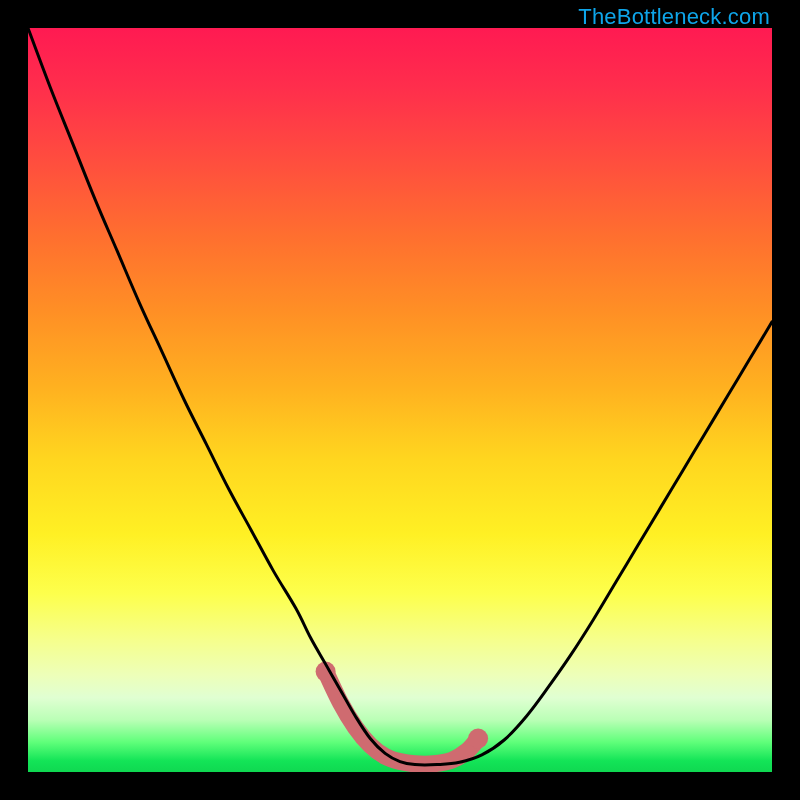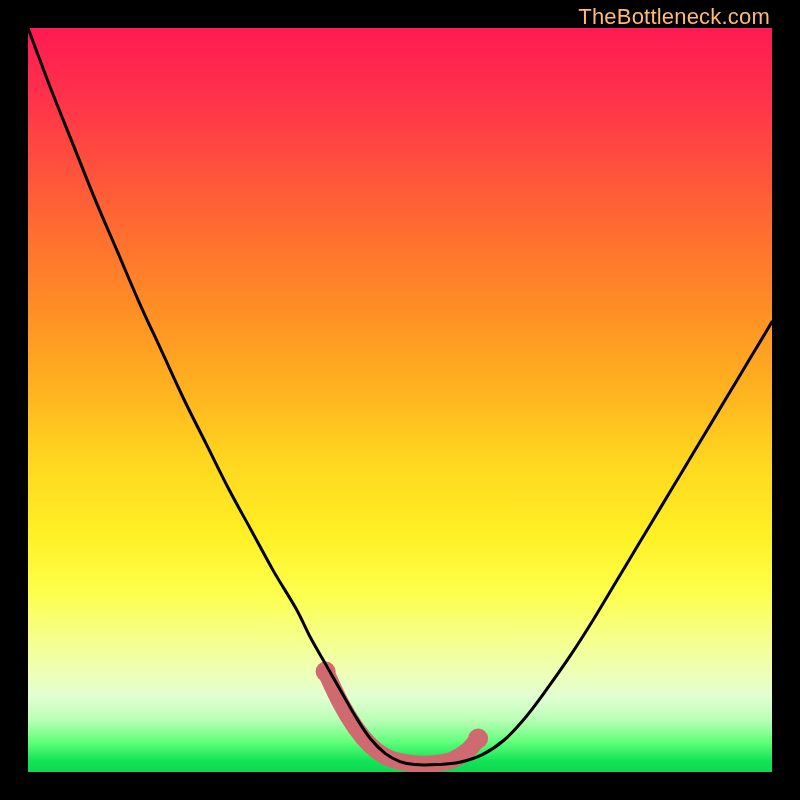--- a/index.html
+++ b/index.html
@@ -42,21 +42,21 @@
       #5fff7a 96%,
       #13e457 98.5%,
       #0fd851 100%
     );
     overflow: hidden;
   }
   .watermark {
     position: absolute;
     top: 4px;
     right: 30px;
-    color: #fdba74;
+    color: #0ea5e9;
     font-size: 22px;
     letter-spacing: 0.2px;
   }
   svg.curve {
     position: absolute;
     left: 0;
     top: 0;
     width: 744px;
     height: 744px;
     overflow: visible;

